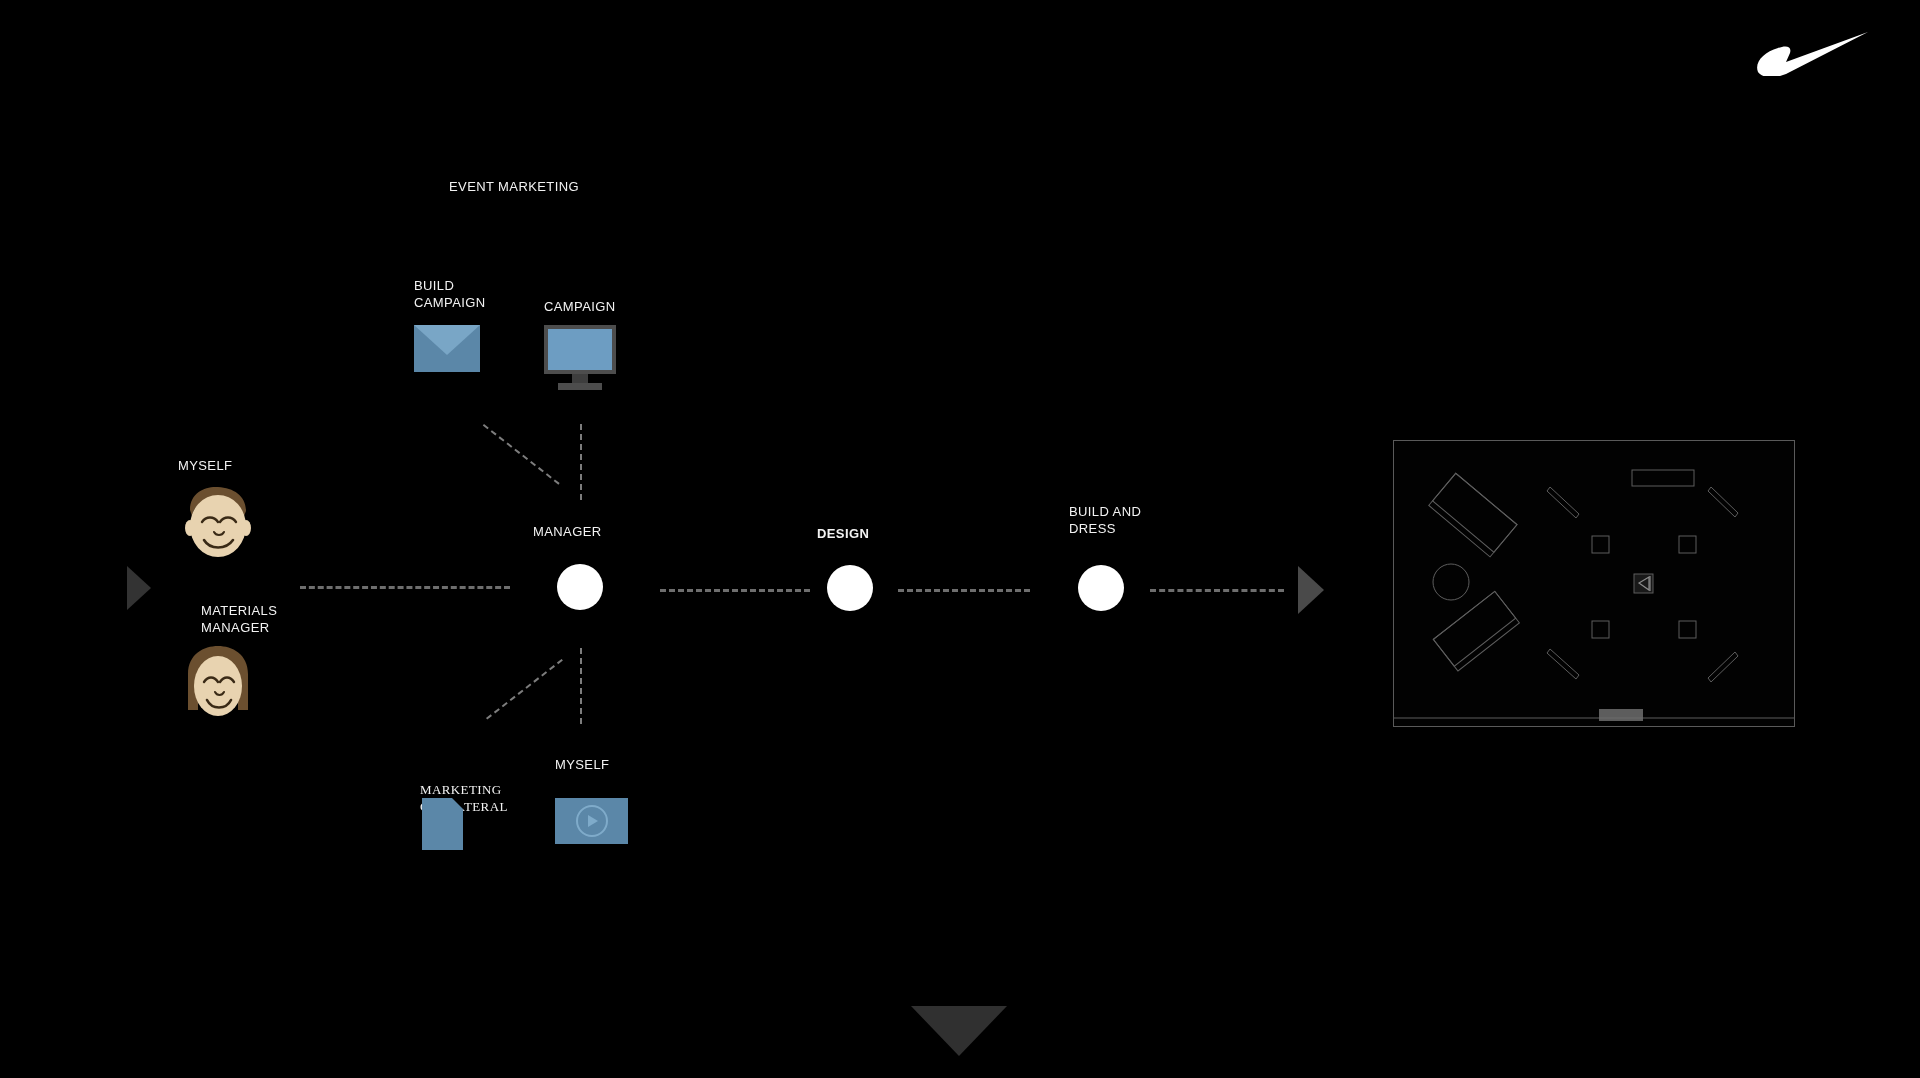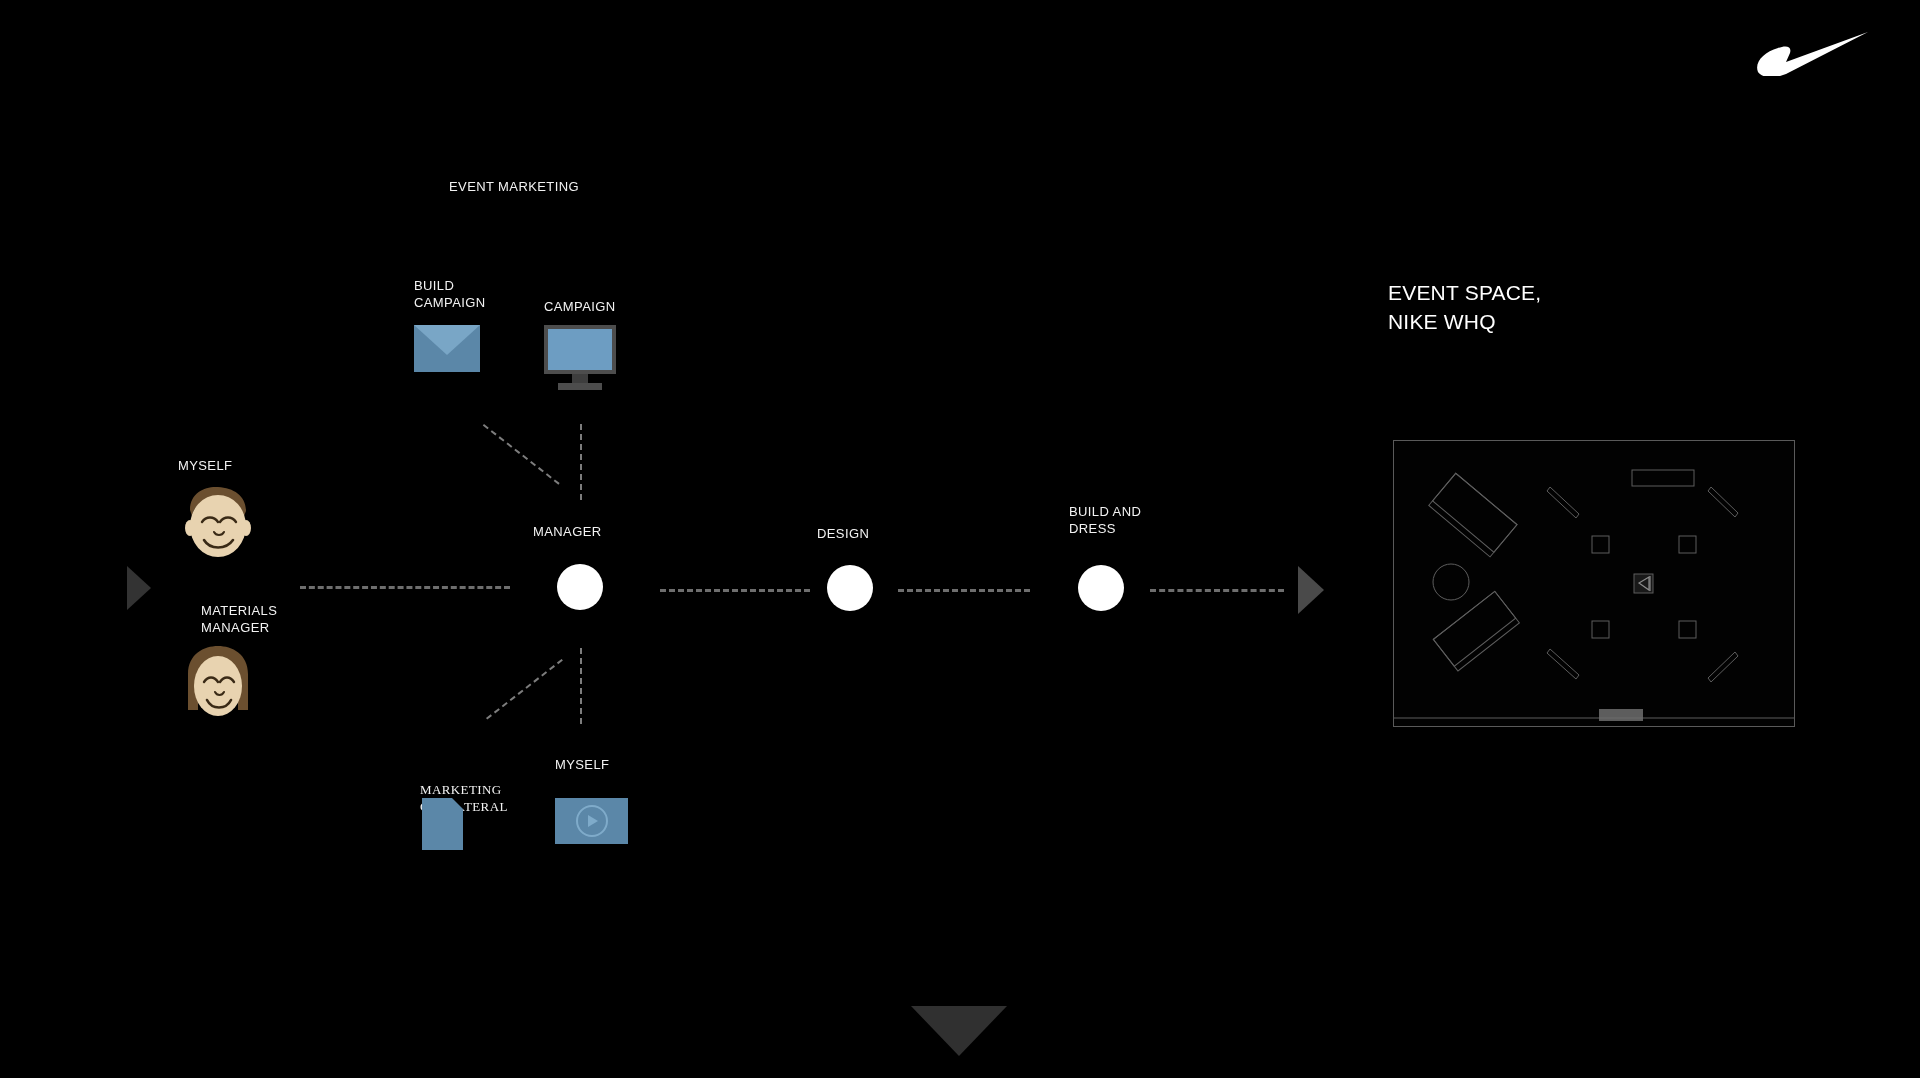--- a/index.html
+++ b/index.html
@@ -184,22 +184,20 @@
 <div class="stage">
 
   <div class="nike-logo">
     <svg viewBox="0 0 120 48" width="120" height="48" aria-hidden="true">
       <path d="M6 44 C 2 34, 12 24, 26 20 C 34 17, 40 18, 38 25 L 34 34 L 116 4 L 34 46 C 22 51, 10 50, 6 44 Z" fill="#ffffff"></path>
     </svg>
   </div>
 
   <div class="label" style="left:449px; top:178px;">EVENT MARKETING</div>
 
-  <div class="label big" style="left:1388px; top:278px;">EVENT SPACE,
-NIKE WHQ</div>
 
   <div class="tri-right" style="left:127px; top:566px;"></div>
 
   <div class="label" style="left:178px; top:457px;">MYSELF</div>
   <div class="avatar" style="left:178px; top:484px;">
     <svg viewBox="0 0 80 76" width="80" height="76" aria-hidden="true">
       <path d="M12 26 C 12 8, 28 2, 40 3 C 56 4, 68 12, 68 27 L 66 32 C 62 18, 50 14, 38 15 C 26 16, 16 20, 14 32 Z" fill="#6b4f2f"></path>
       <ellipse cx="40" cy="42" rx="28" ry="31" fill="#e8d3b0"></ellipse>
       <ellipse cx="12" cy="44" rx="5" ry="8" fill="#e8d3b0"></ellipse>
       <ellipse cx="68" cy="44" rx="5" ry="8" fill="#e8d3b0"></ellipse>
@@ -264,21 +262,21 @@
   <div class="dash-diag" style="left:486px; top:718px; width:96px; transform:rotate(-38deg);"></div>
   <div class="dash-v" style="left:580px; top:648px; height:76px;"></div>
 
   <div class="dash-h" style="left:300px; top:586px; width:210px;"></div>
 
   <div class="label" style="left:533px; top:523px;">MANAGER</div>
   <div class="node-dot" style="left:557px; top:564px;"></div>
 
   <div class="dash-h" style="left:660px; top:589px; width:150px;"></div>
 
-  <div class="label" style="left:817px; top:525px;">DESIGN</div>
+  <div class="label" style="left:817px; top:525px;font-weight:bold;">DESIGN</div>
   <div class="node-dot" style="left:827px; top:565px;"></div>
 
   <div class="dash-h" style="left:898px; top:589px; width:132px;"></div>
 
   <div class="label" style="left:1069px; top:503px;">BUILD AND
 DRESS</div>
   <div class="node-dot" style="left:1078px; top:565px;"></div>
 
   <div class="dash-h" style="left:1150px; top:589px; width:134px;"></div>
 

